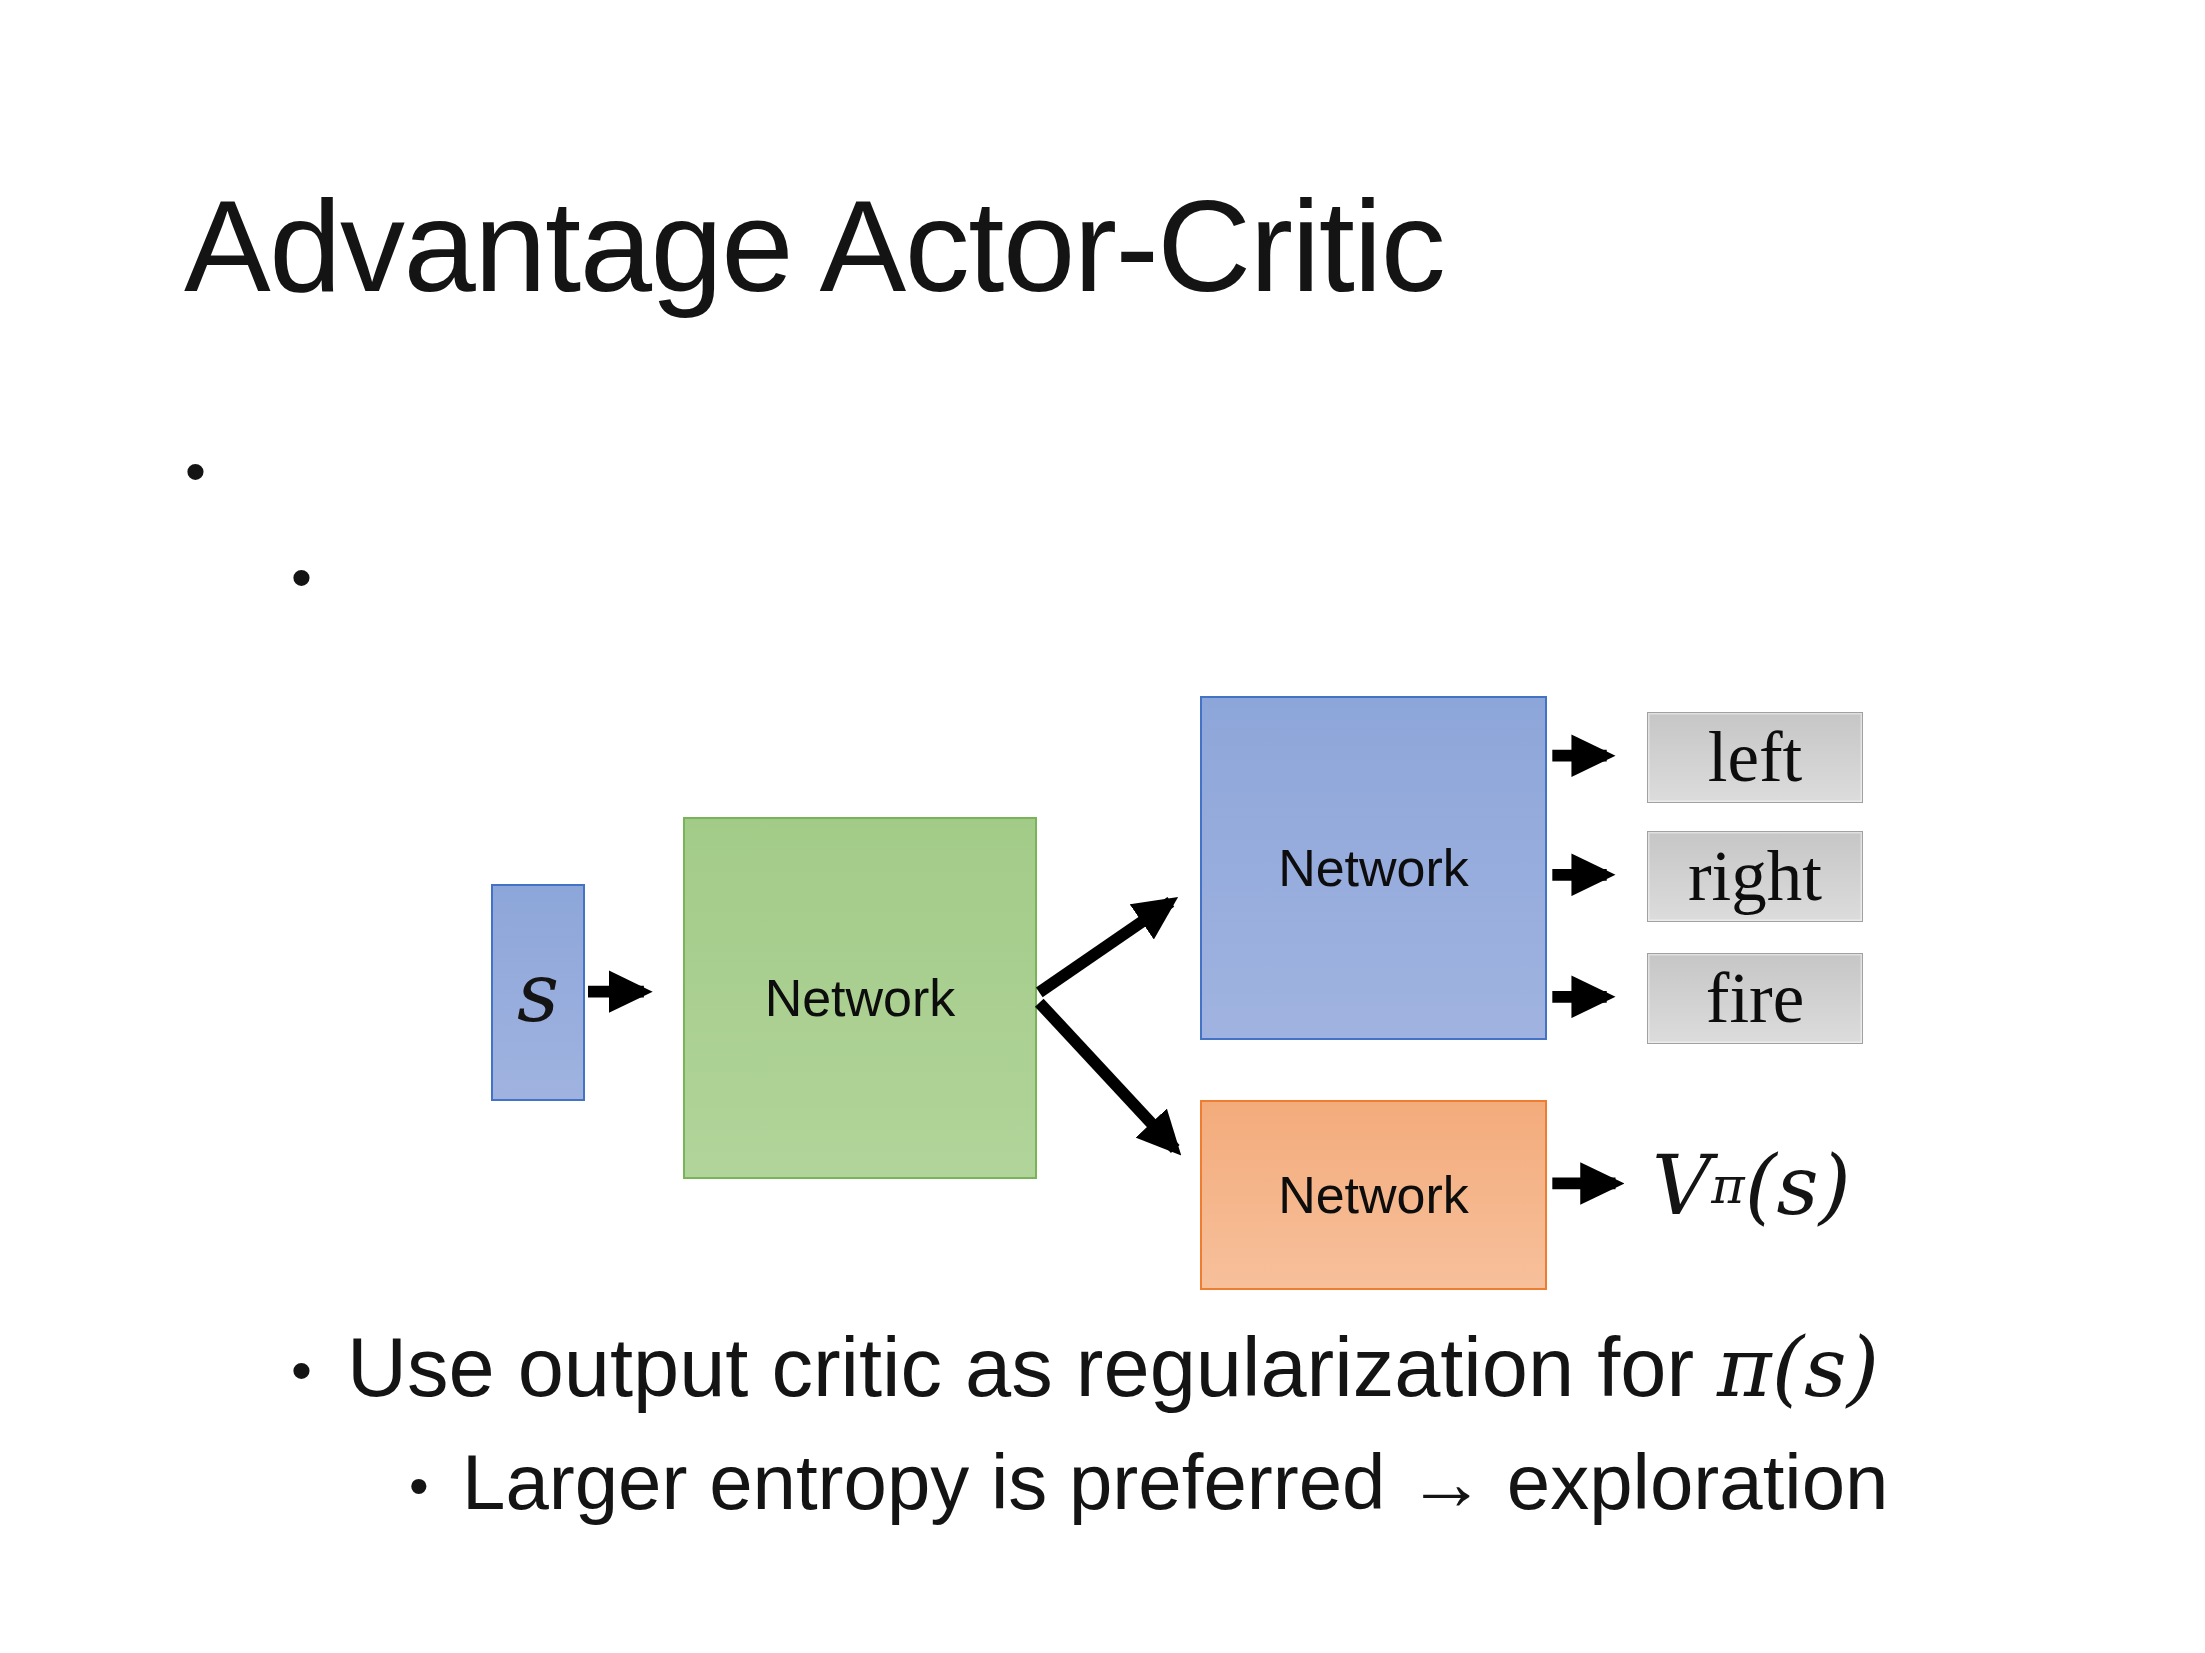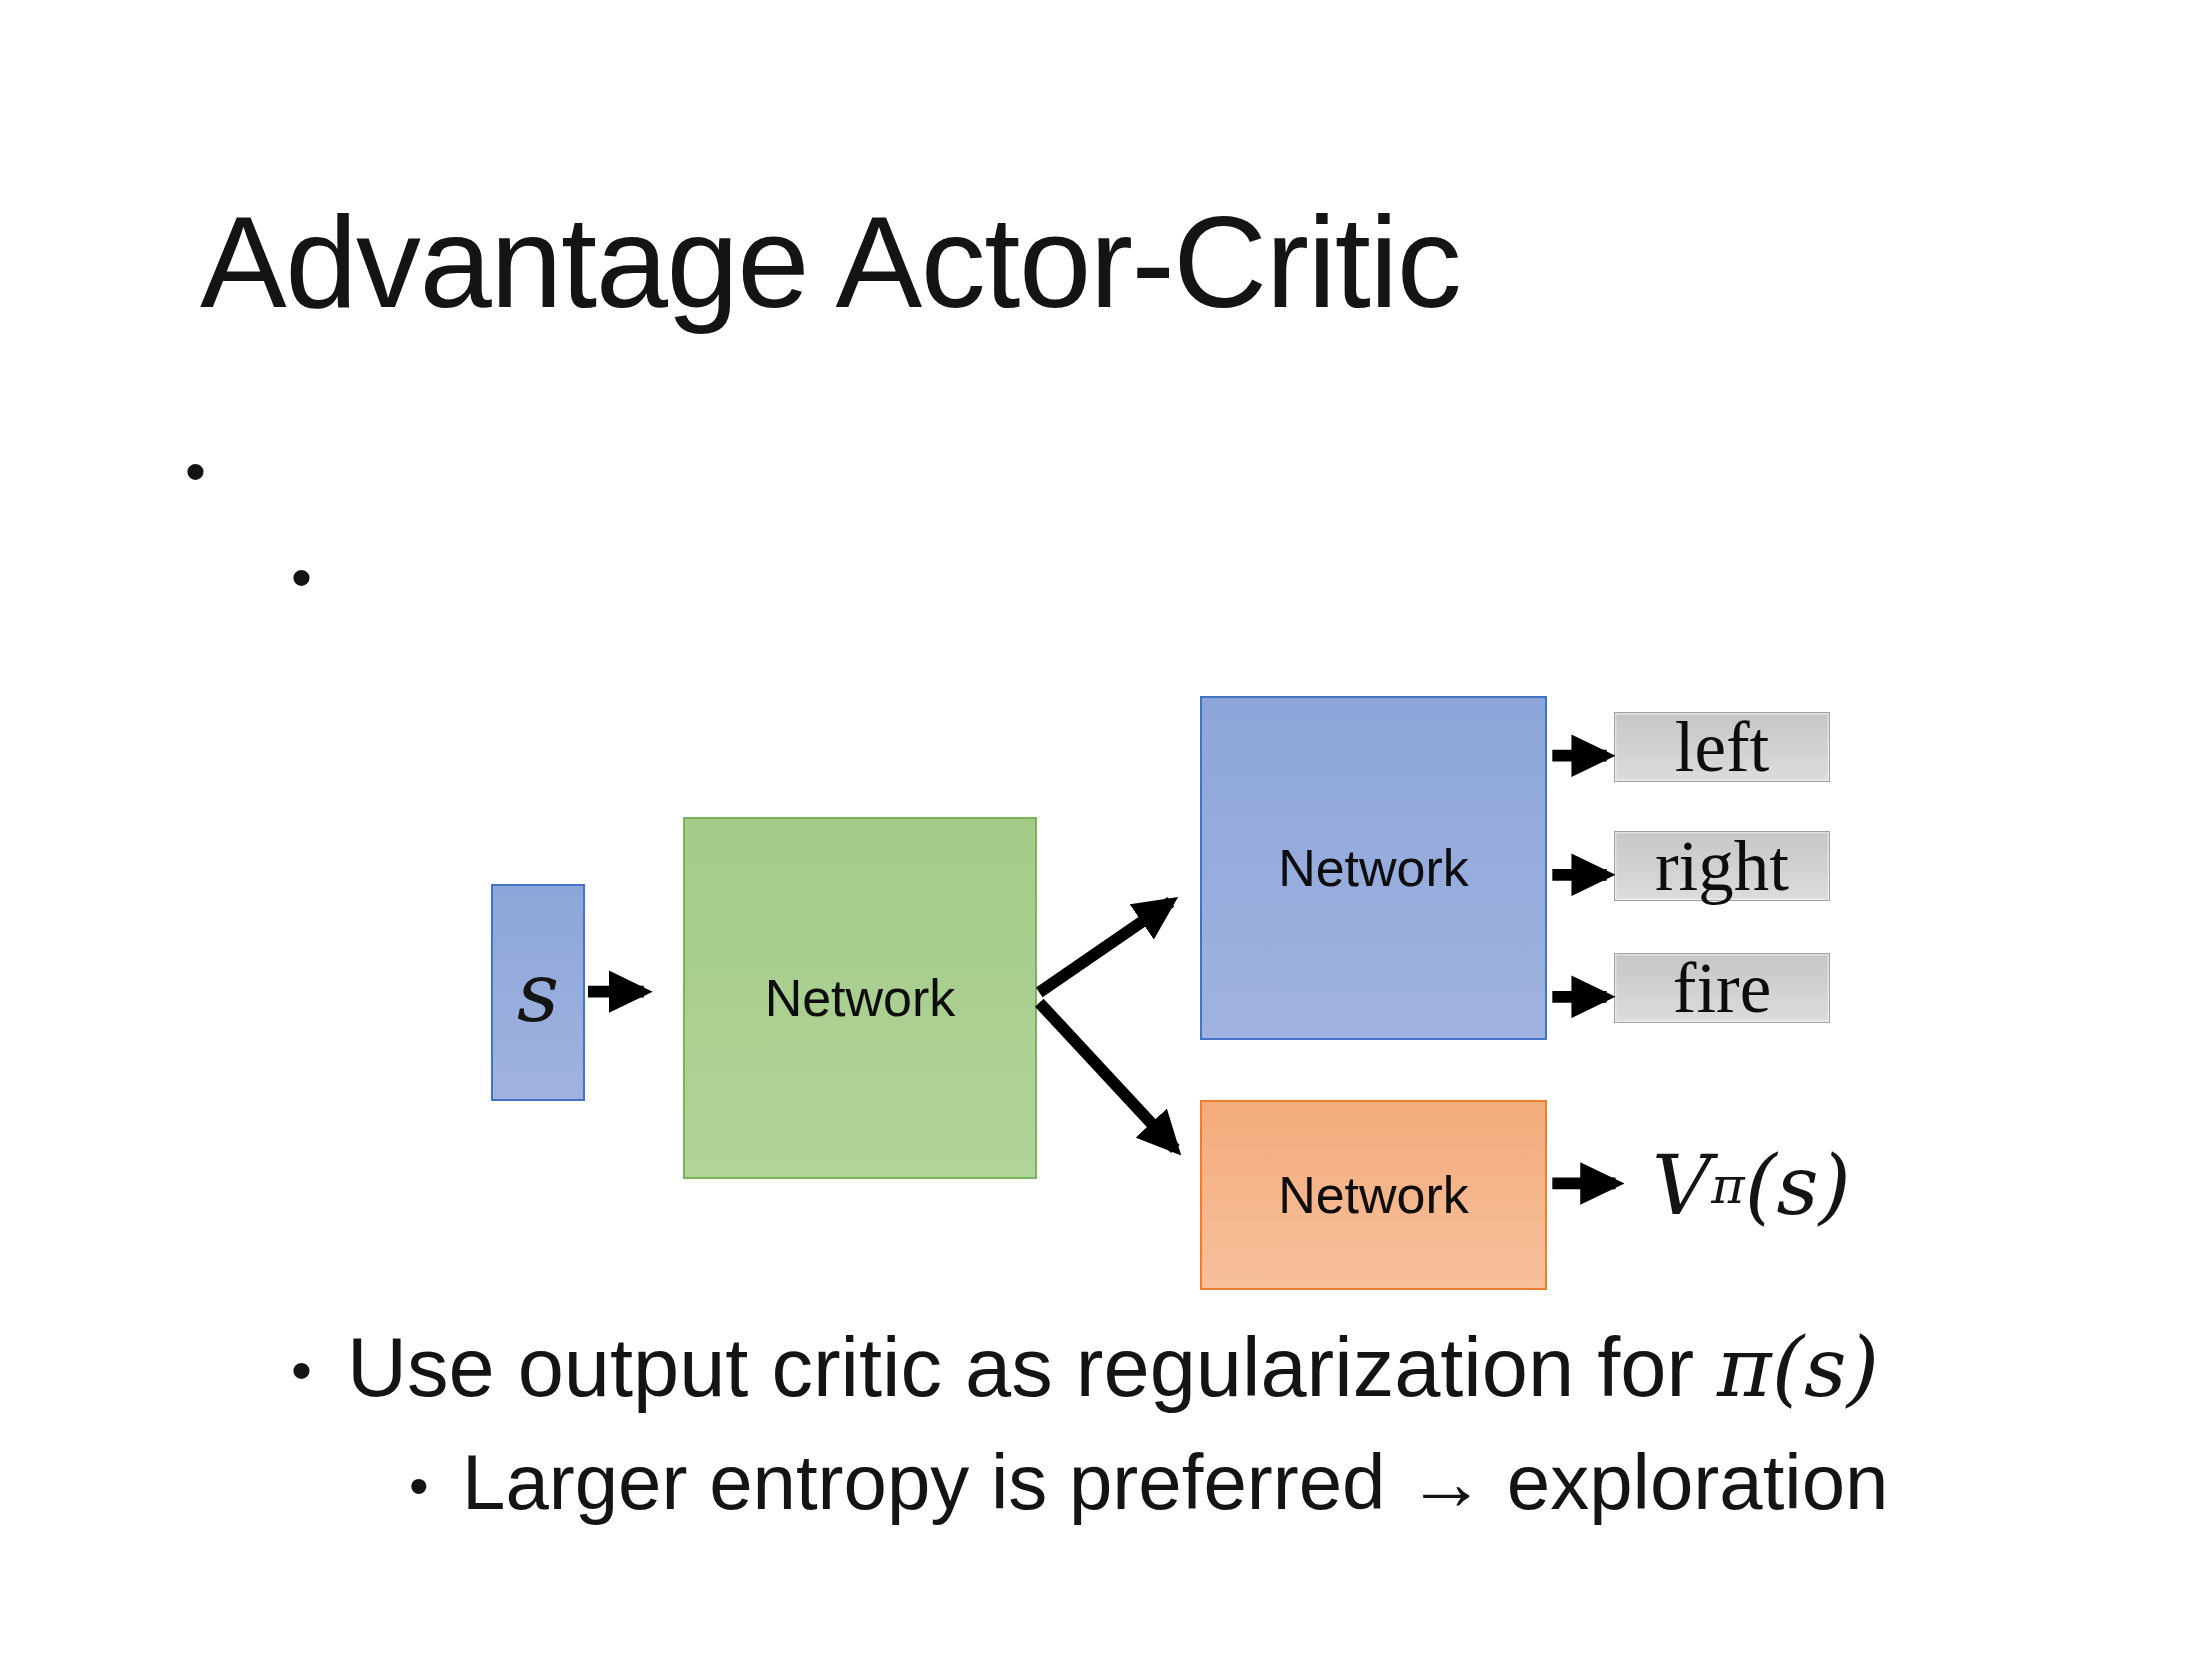--- a/index.html
+++ b/index.html
@@ -13,21 +13,21 @@
     background: var(--c-background, #fff);
     font-family: "Liberation Sans", "DejaVu Sans", sans-serif;
     color: var(--c-text, #141414);
     overflow: hidden;
   }
 
   
   .title {
     position: absolute;
     left: 184px; top: 178px;
-    margin: 16px;
+    margin: 0;
     font-size: 130px;
     font-weight: 400;
     line-height: 1.05;
     letter-spacing: -1.5px;
     color: var(--c-text, #141414);
   }
 
   .bullet {
     position: absolute;
     display: grid;
@@ -88,21 +88,21 @@
     left: 1200px; top: 696px; width: 347px; height: 344px;
     background: linear-gradient(180deg, var(--c-blue-fill-top, #8da6d9), var(--c-blue-fill-bottom, #a0b3e0));
     border: 2.2px solid var(--c-blue-border, #4472c4);
   }
   .critic-box {
     left: 1200px; top: 1100px; width: 347px; height: 190px;
     background: linear-gradient(180deg, var(--c-orange-fill-top, #f3ab7b), var(--c-orange-fill-bottom, #f7c09b));
     border: 2.2px solid var(--c-orange-border, #ed7d31);
   }
   .action-box {
-    left: 1614px; width: 216px; height: 70px;
+    left: 1647px; width: 216px; height: 91px;
     background: linear-gradient(180deg, var(--c-gray-fill-top, #c6c6c6), var(--c-gray-fill-bottom, #dcdcdc));
     border: 1.5px solid var(--c-gray-border, #a1a1a1);
     box-shadow: inset 0 0 0 1.5px rgba(255,255,255,0.45);
   }
   .action-left  { top: 712px; }
   .action-right { top: 831px; }
   .action-fire  { top: 953px; }
   .action-label {
     font-family: "Liberation Serif", "DejaVu Serif", serif;
     font-size: 71px;

